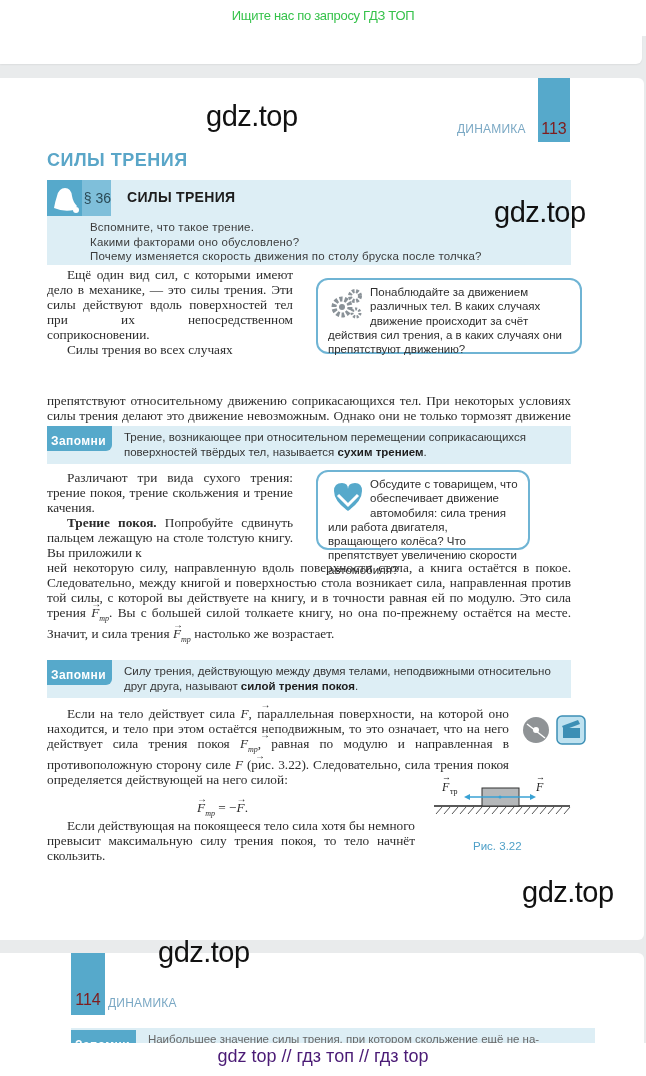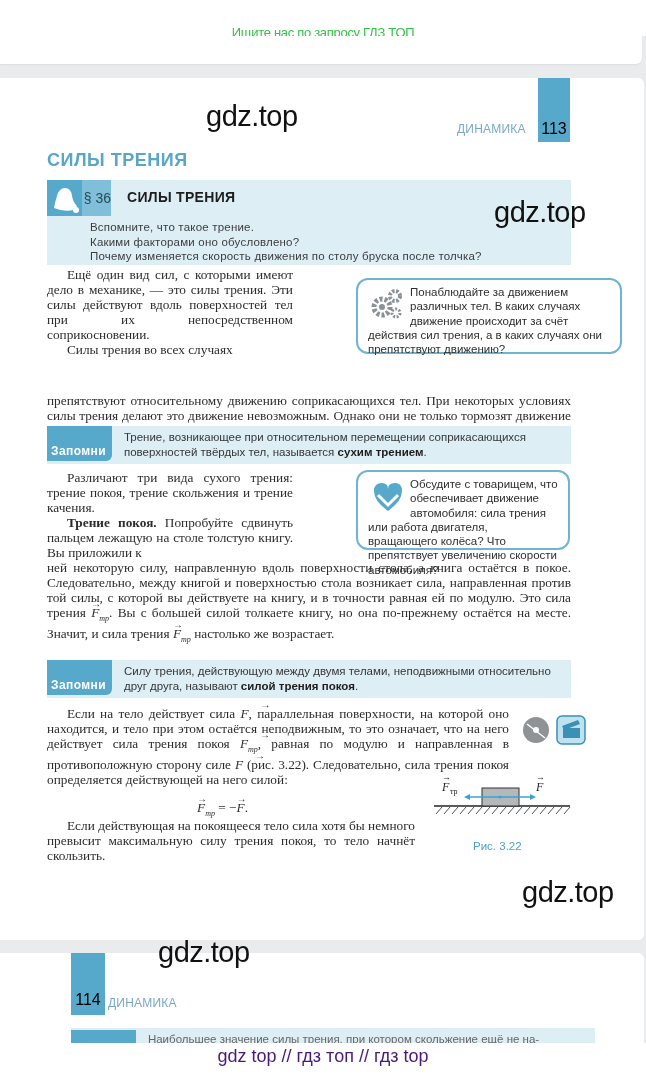--- a/index.html
+++ b/index.html
@@ -1,47 +1,47 @@
 <!DOCTYPE html>
 <html><head>
 <meta charset="utf-8">
 <style>
   * { box-sizing: border-box; margin: 0; padding: 0; }
   html, body { width: 646px; height: 1076px; overflow: hidden; background: #e9ebec; }
   body { position: relative; font-family: "Liberation Sans", sans-serif; }
 
   .top-banner { position: absolute; left: 0; top: 0; width: 646px; height: 36px; background: #ffffff; text-align: center; }
-  .top-banner span { display: inline-block; margin-top: 25px; font-size: 13px; color: #35c24a; letter-spacing: -0.3px; }
+  .top-banner span { display: inline-block; margin-top: 8px; font-size: 13px; color: #35c24a; letter-spacing: -0.3px; }
   .top-card { position: absolute; left: 0; top: 36px; width: 642px; height: 28px; background: #ffffff; border-radius: 0 0 6px 0; box-shadow: 0 1px 2px rgba(0,0,0,0.06); }
 
   .page { position: absolute; left: 0; top: 78px; width: 644px; height: 862px; background: #ffffff; border-radius: 0 6px 6px 0; }
   .page2 { position: absolute; left: 0; top: 953px; width: 644px; height: 90px; background: #ffffff; border-radius: 0 6px 0 0; overflow: hidden; }
 
   .wm { position: absolute; font-family: "Liberation Sans", sans-serif; color: #111; font-size: 29px; letter-spacing: -0.5px; }
 
-  .page-tab { position: absolute; background: #56a9cb; color: #000000; font-size: 16px; text-align: center; }
+  .page-tab { position: absolute; background: #56a9cb; color: #7f1d1d; font-size: 16px; text-align: center; }
   .section-name { position: absolute; color: #7aa8c4; font-size: 12px; letter-spacing: 0.2px; }
 
   .chapter-title { position: absolute; left: 47px; top: 150px; color: #5aa6c8; font-weight: bold; font-size: 18px; letter-spacing: 0.5px; }
 
   .para-head { position: absolute; left: 47px; top: 180px; width: 524px; height: 85px; background: #ddeef5; }
   .bell-box { position: absolute; left: 0; top: 0; width: 35px; height: 36px; background: #56a9cb; }
   .num-box { position: absolute; left: 35px; top: 0; width: 29px; height: 36px; background: #7fbfda; color: #2a4a56; font-size: 14px; line-height: 36px; text-align: right; }
   .para-title { position: absolute; left: 80px; top: 9px; font-weight: bold; font-size: 14px; color: #1d1d1d; letter-spacing: 0.3px; }
   .recall { position: absolute; left: 43px; top: 40px; font-size: 11.5px; line-height: 14.5px; color: #3c3c3c; letter-spacing: 0.2px; }
 
   .serif { font-family: "Liberation Serif", serif; font-size: 13.3px; line-height: 15px; color: #2c2c2c; text-align: justify; }
   .serif p { text-indent: 20px; }
   .blk { position: absolute; }
 
-  .note-box { position: absolute; border: 2px solid #6fb4d4; border-radius: 12px; background: #fff; font-size: 11.5px; line-height: 14.3px; color: #2e2e2e; padding: 5px 8px 5px 10px; margin-left: 40px; }
+  .note-box { position: absolute; border: 2px solid #6fb4d4; border-radius: 12px; background: #fff; font-size: 11.5px; line-height: 14.3px; color: #2e2e2e; padding: 5px 8px 5px 10px; }
   .note-box .ic { float: left; width: 42px; height: 38px; }
 
   .remember { position: absolute; left: 47px; width: 524px; background: #ddeef5; font-size: 11.5px; line-height: 14.5px; color: #363636; padding: 4px 8px 4px 14px; }
-  .rem-tag { display: inline-block; float: left; background: #56a9cb; color: #fff; font-weight: bold; font-size: 12px; padding: 18px 6px 2px 4px; margin: -4px 12px 0 -14px; border-radius: 0 0 6px 0; letter-spacing: 0.4px; }
+  .rem-tag { display: inline-block; float: left; background: #56a9cb; color: #fff; font-weight: bold; font-size: 12px; padding: 8px 6px 2px 4px; margin: -4px 12px 0 -14px; border-radius: 0 0 6px 0; letter-spacing: 0.4px; }
   .remember b { color: #1d1d1d; }
 
   .fig-caption { position: absolute; left: 473px; top: 840px; font-size: 11.5px; color: #4fa0c8; }
 
   .footer-links { position: absolute; left: 0; top: 1046px; width: 646px; text-align: center; font-size: 18px; color: #4a1a75; }
 
   .vec { position: relative; font-style: italic; }
   .vec::before { content: "\2192"; position: absolute; left: 0; top: -9px; font-size: 10px; font-style: normal; }
   sub { font-size: 8px; }
 </style>

